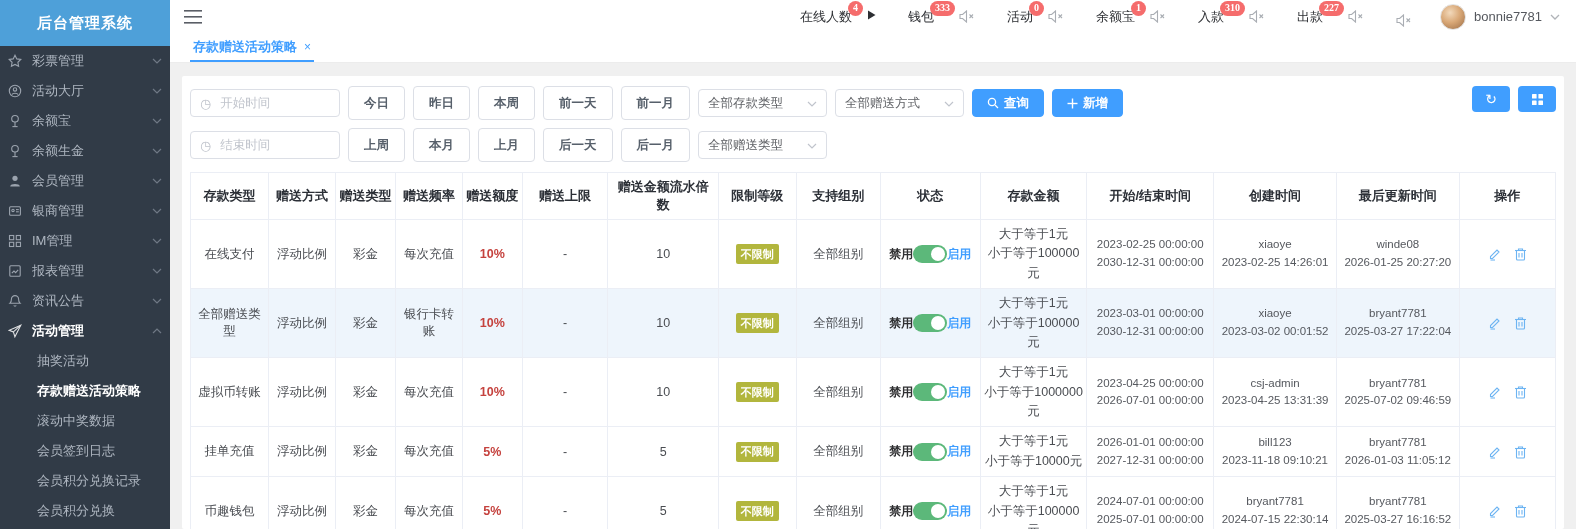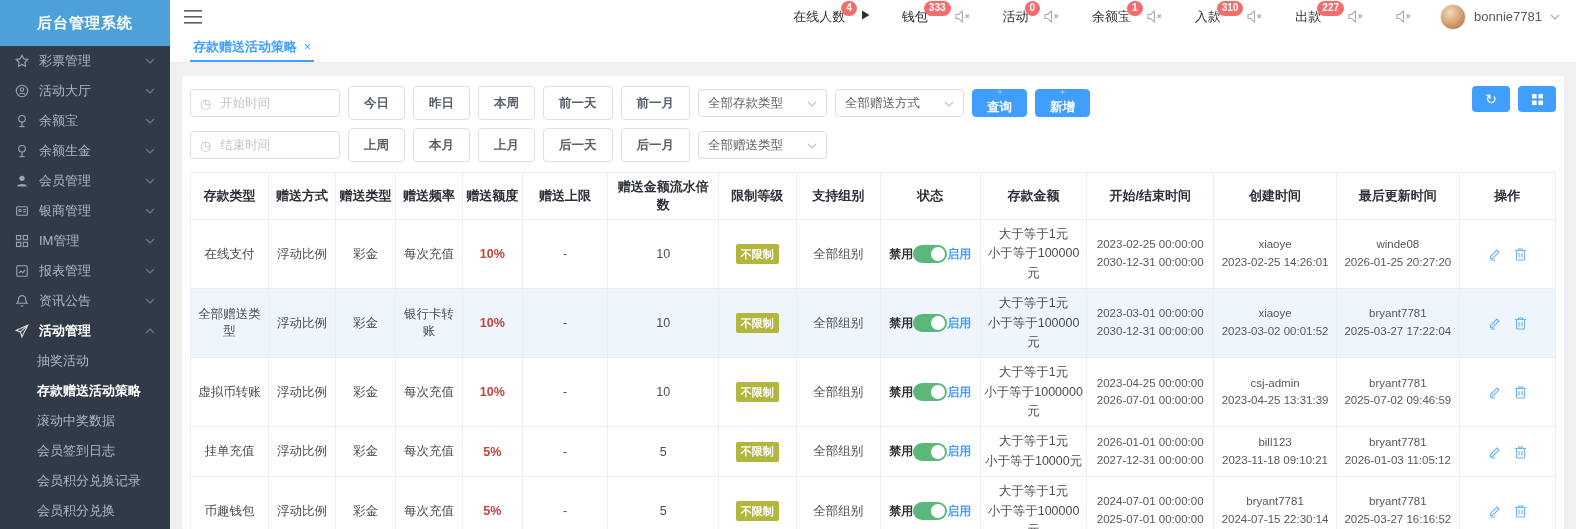--- a/index.html
+++ b/index.html
@@ -6,33 +6,33 @@
   html,body { margin:0; padding:0; }
   body {
     width:1576px; height:529px; overflow:hidden;
     font-family:"Liberation Sans","DejaVu Sans",sans-serif;
     display:flex; background:#f0f0f0; color:#333;
   }
   
   .sidebar { width:170px; min-width:170px; height:529px; background:#313b47; overflow:hidden; }
   .logo { height:46px; background:#4ea0d9; color:#fff; font-weight:bold; font-size:15px;
           display:flex; align-items:center; justify-content:center; letter-spacing:1px; }
-  .side-item { height:30px; display:flex; align-items:center; padding:0 15px; color:#aeb6c0;
+  .side-item { height:30px; display:flex; align-items:center; padding:0 8px; color:#aeb6c0;
                font-size:13px; cursor:pointer; white-space:nowrap; }
   .side-item .ic { width:15px; height:15px; margin-right:9px; display:flex; align-items:center; opacity:.85; }
   .side-item .chev { margin-left:auto; display:flex; opacity:.7; }
   .side-item.active { color:#fff; font-weight:bold; }
   .sub-item { height:30px; line-height:30px; padding-left:37px; color:#aeb6c0; font-size:13px;
               cursor:pointer; white-space:nowrap; }
   .sub-item.active { color:#fff; font-weight:bold; }
   
   .main { flex:1; display:flex; flex-direction:column; min-width:0; }
   .topbar { height:33px; background:#fff; display:flex; align-items:center; padding:0 16px 0 14px; }
   .hamburger { cursor:pointer; display:flex; }
-  .stats { margin-left:auto; display:flex; align-items:flex-start; gap:32px; }
+  .stats { margin-left:auto; display:flex; align-items:flex-end; gap:32px;font-family:Liberation Serif, serif; }
   .stat { display:flex; align-items:flex-start; font-size:13px; color:#2d2f33; cursor:pointer; }
   .stat .lbl { line-height:20px; }
   .badge { background:#f56c6c; color:#fff; font-size:10px; line-height:1; padding:2.5px 5px;
            border-radius:8px; transform:translate(-4px,-6px); font-weight:bold; }
   .stat .s-ic { margin-top:3px; display:flex; }
   .user { display:flex; align-items:center; gap:8px; margin-left:28px; cursor:pointer; }
   .avatar { width:26px; height:26px; border-radius:50%;
             background:radial-gradient(circle at 38% 32%, #f2d9bb 0%, #d9a877 45%, #9a6b44 100%);
             border:1px solid #e3e3e3; }
   .user .uname { font-size:13px; color:#55585e; }
@@ -50,21 +50,21 @@
   .time-input input { border:none; outline:none; width:100%; font-size:12.5px; color:#606266;
                       font-family:inherit; background:transparent; }
   .time-input input::placeholder { color:#c0c4cc; }
   .clock { color:#c0c4cc; font-size:13px; line-height:1; }
   .btn { height:28px; padding:16px 15px; background:#fff; border:1px solid #dcdfe6; border-radius:4px;
          font-size:12.5px; color:#57606b; display:flex; align-items:center; cursor:pointer; font-weight:bold; }
   .select { width:129px; height:28px; border:1px solid #dcdfe6; border-radius:4px; background:#fff;
             display:flex; align-items:center; justify-content:space-between; padding:0 9px;
             font-size:12.5px; color:#606266; cursor:pointer; }
   .btn-primary { height:28px; padding:0 14px; background:#409eff; border:1px solid #409eff; border-radius:4px;
-                 color:#fff; font-size:12.5px; display:flex; align-items:center; gap:5px; cursor:pointer; font-weight:bold;flex-direction:column; }
+                 color:#fff; font-size:12.5px; display:flex; align-items:center; gap:5px; cursor:pointer; font-weight:bold; }
   .icon-btns { position:absolute; top:10px; right:8px; display:flex; gap:8px; }
   .icon-btn { width:38px; height:26px; background:#409eff; border-radius:4px; color:#fff;
               display:flex; align-items:center; justify-content:center; cursor:pointer; font-size:14px; }
   
   table.grid { border-collapse:collapse; table-layout:fixed; width:100%; margin-top:10px; }
   .grid th, .grid td { border:1px solid #ebeef5; text-align:center; padding:5px 3px; }
   .grid th { font-size:13px; color:#2b2f36; font-weight:bold; height:32px; background:#fff; }
   .grid td { font-size:12.5px; color:#4a4d52; height:49px; }
   tr.hl td { background:#eef5fc; }
   .pct { color:#c5423e; font-weight:bold; }

